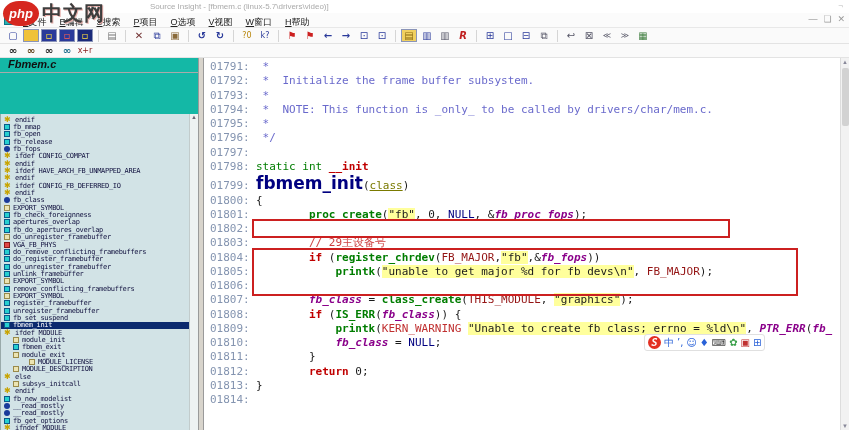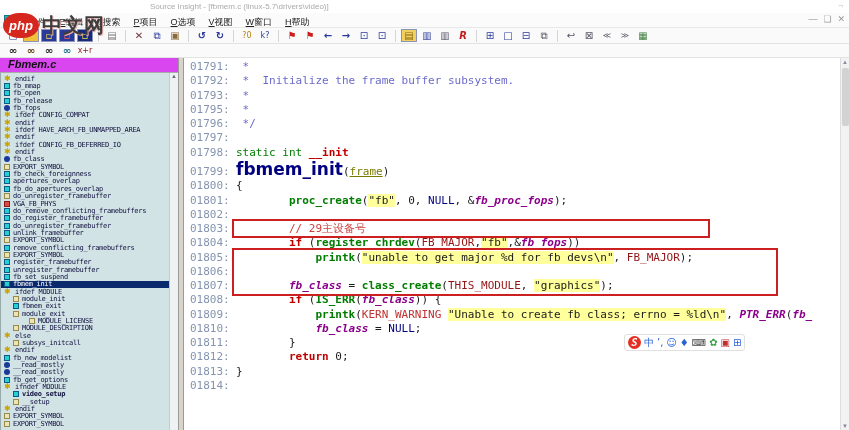--- a/index.html
+++ b/index.html
@@ -5,21 +5,21 @@
   * { margin:0; padding:0; box-sizing:border-box; }
   html,body { width:849px; height:430px; overflow:hidden; background:#fff;
               font-family:"Liberation Sans", sans-serif; }
   .window { position:relative; width:849px; height:430px; background:#fff; }
 
   
   .titlebar { position:relative; height:13px; background:#fff; }
   .title-text { position:absolute; left:150px; top:2px; font-size:8px; color:#aaa; }
   .title-ctrl { position:absolute; right:6px; top:1px; font-size:8px; color:#bbb; }
 
-  .logo { position:absolute; top:12px; left:3px; display:flex; align-items:center; z-index:40; }
+  .logo { position:absolute; top:0; left:3px; display:flex; align-items:center; z-index:40; }
   .logo-php { width:36px; height:25px; background:#d6271f; border-radius:55% 55% 55% 55%/62% 62% 62% 62%;
               color:#fff; font-weight:bold; font-style:italic; font-size:13px;
               display:flex; align-items:center; justify-content:center; }
   .logo-cn { font-size:20px; font-weight:bold; color:#3d3d3d; margin-left:3px;
              font-family:"DejaVu Sans", sans-serif; text-shadow:1px 1px 0 #e8b0ac; letter-spacing:1px; }
 
   
   .menubar { position:relative; height:15px; display:flex; align-items:center; padding-left:4px;
              background:#fbfbfb; border-bottom:1px solid #e8e8e8; }
   .sysicon { width:11px; height:10px; background:#28b2b2; border:1px solid #0a7a8a; margin-right:8px; }
@@ -33,21 +33,21 @@
   .tb2 { height:14px; padding-left:4px; }
   .tbi { display:inline-flex; align-items:center; justify-content:center;
          width:16px; height:13px; margin:0 1px; font-size:10px; line-height:10px; cursor:default;
          font-family:"DejaVu Sans", sans-serif; }
   .tb-sep { width:1px; height:12px; background:#d5d5d5; margin:0 4px; }
   .tbi.small { font-size:8px; }
 
   
   .content { position:relative; display:flex; height:372px; }
 
-  .sidebar { width:178px; display:flex; flex-direction:column; background:#d946ef; }
+  .sidebar { width:198px; display:flex; flex-direction:column; background:#14b8a6;gap:41px; }
   .sidebar-header { height:15px; font-size:11px; font-weight:bold; font-style:italic;
                     padding-left:8px; color:#111; border-bottom:1px solid #aaa;
                     font-family:"Liberation Sans", sans-serif; }
   .symbol-list { position:relative; flex:1; background:#d2e3e6; overflow:hidden;
                  border-left:1px solid #9aa; padding-top:2px; }
   .srow { display:flex; align-items:center; height:7.35px; padding-left:3px; white-space:nowrap; }
   .srow .lbl { font-family:"DejaVu Sans Mono", monospace; font-size:7px; color:#10103e;
                letter-spacing:-0.3px; }
   .srow.sel { background:#0b2a6e; }
   .srow.sel .lbl { color:#fff; }
@@ -374,25 +374,26 @@
         </div>
       </div>
     </div>
 
     <div class="divider"></div>
 
     <div class="code-area" id="code-area">
         <div class="cl"><span class="ln">01791:</span><span class="c-cm"> *</span></div>
         <div class="cl"><span class="ln">01792:</span><span class="c-cm"> *  Initialize the frame buffer subsystem.</span></div>
         <div class="cl"><span class="ln">01793:</span><span class="c-cm"> *</span></div>
+        <div class="cl"><span class="ln">01794:</span><span class="c-cm"> *  NOTE: This function is _only_ to be called by drivers/char/mem.c.</span></div>
         <div class="cl"><span class="ln">01795:</span><span class="c-cm"> *</span></div>
         <div class="cl"><span class="ln">01796:</span><span class="c-cm"> */</span></div>
         <div class="cl"><span class="ln">01797:</span></div>
         <div class="cl"><span class="ln">01798:</span><span class="c-kg">static int </span><span class="c-kr">__init</span></div>
-        <div class="cl cl-big"><span class="ln">01799:</span><span class="c-bg">fbmem_init</span><span class="c-pl">(</span><span class="c-vd">frame</span><span class="c-pl">)</span></div>
+        <div class="cl cl-big"><span class="ln">01799:</span><span class="c-bg">fbmem_init</span><span class="c-pl">(</span><span class="c-vd">class</span><span class="c-pl">)</span></div>
         <div class="cl"><span class="ln">01800:</span><span class="c-pl">{</span></div>
         <div class="cl"><span class="ln">01801:</span><span class="c-pl">        </span><span class="c-fn">proc_create</span><span class="c-pl">(</span><span class="c-st">"fb"</span><span class="c-pl">, 0, </span><span class="c-nu">NULL</span><span class="c-pl">, &amp;</span><span class="c-vr">fb_proc_fops</span><span class="c-pl">);</span></div>
         <div class="cl"><span class="ln">01802:</span></div>
         <div class="cl"><span class="ln">01803:</span><span class="c-pl">        </span><span class="c-cc">// 29主设备号</span></div>
         <div class="cl"><span class="ln">01804:</span><span class="c-pl">        </span><span class="c-kr">if</span><span class="c-pl"> (</span><span class="c-fn">register_chrdev</span><span class="c-pl">(</span><span class="c-mc">FB_MAJOR</span><span class="c-pl">,</span><span class="c-st">"fb"</span><span class="c-pl">,&amp;</span><span class="c-vr">fb_fops</span><span class="c-pl">))</span></div>
         <div class="cl"><span class="ln">01805:</span><span class="c-pl">            </span><span class="c-fn">printk</span><span class="c-pl">(</span><span class="c-st">"unable to get major %d for fb devs\n"</span><span class="c-pl">, </span><span class="c-mc">FB_MAJOR</span><span class="c-pl">);</span></div>
         <div class="cl"><span class="ln">01806:</span></div>
         <div class="cl"><span class="ln">01807:</span><span class="c-pl">        </span><span class="c-vr">fb_class</span><span class="c-pl"> = </span><span class="c-fn">class_create</span><span class="c-pl">(</span><span class="c-mc">THIS_MODULE</span><span class="c-pl">, </span><span class="c-st">"graphics"</span><span class="c-pl">);</span></div>
         <div class="cl"><span class="ln">01808:</span><span class="c-pl">        </span><span class="c-kr">if</span><span class="c-pl"> (</span><span class="c-fn">IS_ERR</span><span class="c-pl">(</span><span class="c-vr">fb_class</span><span class="c-pl">)) {</span></div>
         <div class="cl"><span class="ln">01809:</span><span class="c-pl">            </span><span class="c-fn">printk</span><span class="c-pl">(</span><span class="c-rd">KERN_WARNING</span><span class="c-pl"> </span><span class="c-st">"Unable to create fb class; errno = %ld\n"</span><span class="c-pl">, </span><span class="c-vr">PTR_ERR</span><span class="c-pl">(</span><span class="c-vr">fb_</span></div>

